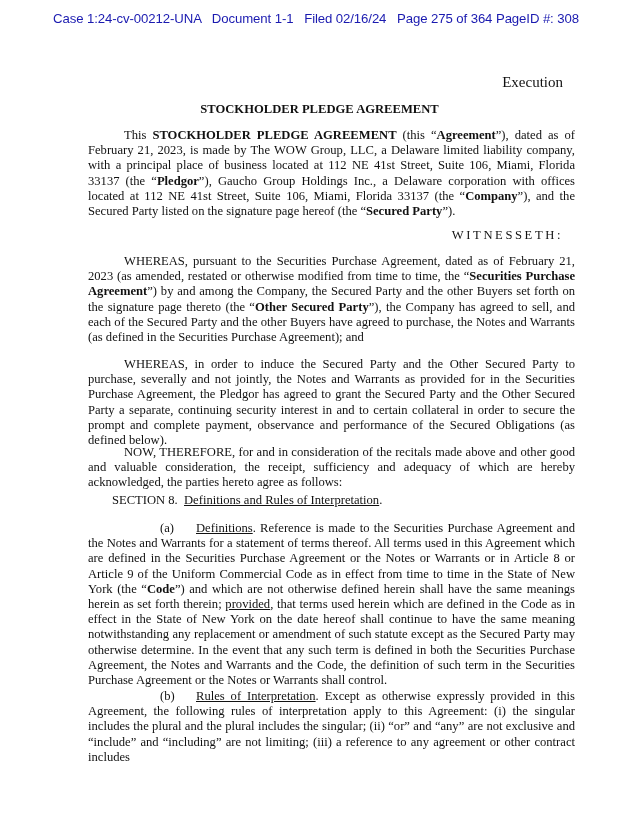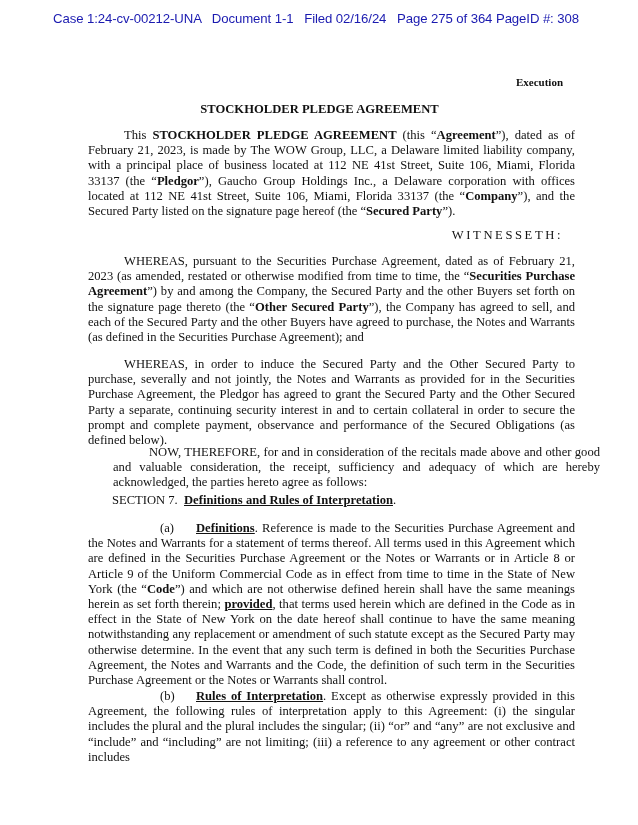--- a/index.html
+++ b/index.html
@@ -6,49 +6,49 @@
   body { width: 638px; height: 825px; position: relative; overflow: hidden; }
   .stamp {
     position: absolute; top: 11px; left: 0; width: 632px; text-align: center;
     font-family: "Liberation Sans", sans-serif; font-size: 13.2px; color: #1a1ab0;
     letter-spacing: -0.1px; white-space: pre;
   }
   .page {
     position: absolute; left: 76px; top: 0; width: 487px;
     font-family: "Liberation Serif", serif; font-size: 12.6px; line-height: 15.2px; color: #111;
   }
-  .execution { position: absolute; top: 75px; right: 0; font-weight: bold; font-size: 11px; }
+  .execution { position: absolute; top: 75px; right: 0; font-weight: normal; font-size: 15px; }
   .title { position: absolute; top: 102px; left: 0; width: 100%; text-align: center; font-weight: bold; }
   .para { position: absolute; left: 12px; width: 100%; text-align: justify; text-align-last: left; }
   .indent1 { text-indent: 36px; }
   .indent2 { text-indent: 72px; }
   .witness { position: absolute; top: 228px; left: 0; width: 100%; text-align: right; letter-spacing: 2.6px; }
   .section { position: absolute; top: 493px; left: 36px; }
   .section .num { display: inline-block; width: 72px; }
   .sub-label { display: inline-block; width: 36px; }
-  u { text-decoration: underline; font-weight: bold; }
+  u { text-decoration: underline; }
   b { font-weight: bold; }
 </style>
 </head>
 <body>
 
 <div class="stamp"><span>Case 1:24-cv-00212-UNA</span>   <span>Document 1-1</span>   <span>Filed 02/16/24</span>   <span>Page 275 of 364</span> <span>PageID #: 308</span></div>
 
 <div class="page">
   <div class="execution">Execution</div>
   <div class="title">STOCKHOLDER PLEDGE AGREEMENT</div>
 
   <div class="para indent1" style="top:128px;"><span>This </span><b>STOCKHOLDER PLEDGE AGREEMENT</b><span> (this “</span><b>Agreement</b><span>”), dated as of February 21, 2023, is made by The WOW Group, LLC, a Delaware limited liability company, with a principal place of business located at 112 NE 41st Street, Suite 106, Miami, Florida 33137 (the “</span><b>Pledgor</b><span>”), Gaucho Group Holdings Inc., a Delaware corporation with offices located at 112 NE 41st Street, Suite 106, Miami, Florida 33137 (the “</span><b>Company</b><span>”), and the Secured Party listed on the signature page hereof (the “</span><b>Secured Party</b><span>”).</span></div>
 
   <div class="witness">WITNESSETH:</div>
 
   <div class="para indent1" style="top:254px;"><span>WHEREAS, pursuant to the Securities Purchase Agreement, dated as of February 21, 2023 (as amended, restated or otherwise modified from time to time, the “</span><b>Securities Purchase Agreement</b><span>”) by and among the Company, the Secured Party and the other Buyers set forth on the signature page thereto (the “</span><b>Other Secured Party</b><span>”), the Company has agreed to sell, and each of the Secured Party and the other Buyers have agreed to purchase, the Notes and Warrants (as defined in the Securities Purchase Agreement); and</span></div>
 
   <div class="para indent1" style="top:357px;">WHEREAS, in order to induce the Secured Party and the Other Secured Party to purchase, severally and not jointly, the Notes and Warrants as provided for in the Securities Purchase Agreement, the Pledgor has agreed to grant the Secured Party and the Other Secured Party a separate, continuing security interest in and to certain collateral in order to secure the prompt and complete payment, observance and performance of the Secured Obligations (as defined below).</div>
 
-  <div class="para indent1" style="top:445px;margin-left:25px;">NOW, THEREFORE, for and in consideration of the recitals made above and other good and valuable consideration, the receipt, sufficiency and adequacy of which are hereby acknowledged, the parties hereto agree as follows:</div>
+  <div class="para indent1" style="top:445px;">NOW, THEREFORE, for and in consideration of the recitals made above and other good and valuable consideration, the receipt, sufficiency and adequacy of which are hereby acknowledged, the parties hereto agree as follows:</div>
 
-  <div class="section"><span class="num">SECTION 7.</span><u>Definitions and Rules of Interpretation</u><span>.</span></div>
+  <div class="section"><span class="num">SECTION 8.</span><u>Definitions and Rules of Interpretation</u><span>.</span></div>
 
   <div class="para indent2" style="top:521px;"><span class="sub-label" style="text-indent:0">(a)</span><u>Definitions</u><span>. Reference is made to the Securities Purchase Agreement and the Notes and Warrants for a statement of terms thereof. All terms used in this Agreement which are defined in the Securities Purchase Agreement or the Notes or Warrants or in Article 8 or Article 9 of the Uniform Commercial Code as in effect from time to time in the State of New York (the “</span><b>Code</b><span>”) and which are not otherwise defined herein shall have the same meanings herein as set forth therein; </span><u>provided</u><span>, that terms used herein which are defined in the Code as in effect in the State of New York on the date hereof shall continue to have the same meaning notwithstanding any replacement or amendment of such statute except as the Secured Party may otherwise determine. In the event that any such term is defined in both the Securities Purchase Agreement, the Notes and Warrants and the Code, the definition of such term in the Securities Purchase Agreement or the Notes or Warrants shall control.</span></div>
 
   <div class="para indent2" style="top:689px;"><span class="sub-label" style="text-indent:0">(b)</span><u>Rules of Interpretation</u><span>. Except as otherwise expressly provided in this Agreement, the following rules of interpretation apply to this Agreement: (i) the singular includes the plural and the plural includes the singular; (ii) “or” and “any” are not exclusive and “include” and “including” are not limiting; (iii) a reference to any agreement or other contract includes</span></div>
 </div>
 
 </body></html>

